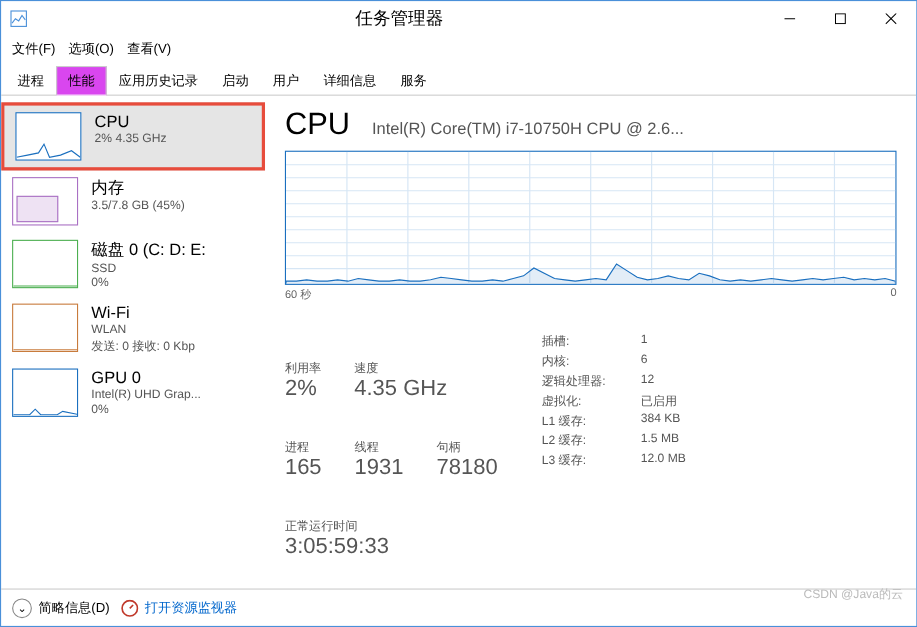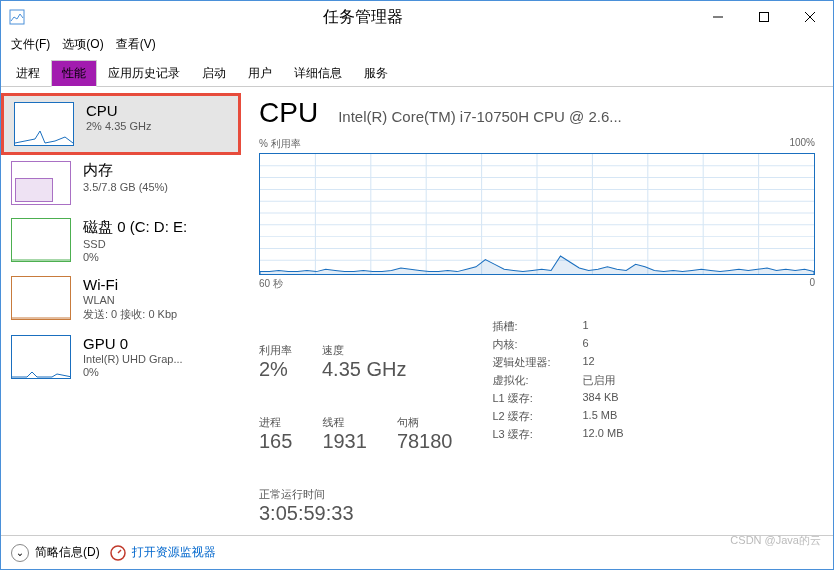--- a/index.html
+++ b/index.html
@@ -6,21 +6,21 @@
 body { font-family: "Microsoft YaHei", "Segoe UI", sans-serif; font-size: 12px; background: #fff; width: 834px; height: 570px; overflow: hidden; border: 1px solid #4a90d9; position: relative; }
 .titlebar { height: 32px; display: flex; align-items: center; padding-left: 8px; }
 .titlebar-icon { width: 16px; height: 16px; margin-right: 6px; display: inline-flex; }
 .titlebar-title { flex: 1; font-size: 16px; text-align: center; }
 .win-btns { display: flex; }
 .win-btn { width: 46px; height: 32px; display: flex; align-items: center; justify-content: center; }
 .menubar { height: 22px; display: flex; align-items: center; padding-left: 10px; gap: 12px; font-size: 12px; }
 .menubar span { cursor: default; }
 .tabbar { display: flex; border-bottom: 1px solid #ccc; padding-left: 4px; margin-top: 4px; }
 .tab { padding: 4px 10px; font-size: 12px; border: 1px solid transparent; border-bottom: none; position: relative; top: 1px; cursor: default; }
-.tab.active { border-color: #ccc; background: #a21caf; border-bottom: 1px solid #fff; }
+.tab.active { border-color: #ccc; background: #d946ef; border-bottom: 1px solid #fff; }
 .content { display: flex; height: 450px; }
 .sidebar { width: 240px; overflow: hidden; padding-top: 6px; }
 .side-item { display: flex; align-items: flex-start; padding: 6px 10px; gap: 12px; cursor: default; border-bottom: 1px solid transparent; }
 .side-item.selected { background: #e5e5e5; border: 3px solid #e74c3c; }
 .side-graph { width: 60px; height: 44px; border: 1px solid #1a6fbf; background: #fff; position: relative; overflow: hidden; flex-shrink: 0; }
 .side-graph.mem { border-color: #a970c4; }
 .side-graph.disk { border-color: #4caf50; }
 .side-graph.wifi { border-color: #c87b3c; }
 .side-graph.gpu { border-color: #1a6fbf; }
 .side-info { display: flex; flex-direction: column; gap: 1px; }
@@ -158,24 +158,20 @@
         <span class="side-sub2">0%</span>
       </div>
     </div>
   </div>
 
   <div class="main">
     <div class="main-header">
       <span class="main-title">CPU</span>
       <span class="main-sub">Intel(R) Core(TM) i7-10750H CPU @ 2.6...</span>
     </div>
-    <div class="chart-labels">
-      <span>% 利用率</span>
-      <span>100%</span>
-    </div>
     <div class="chart">
       <svg width="100%" height="100%" viewBox="0 0 520 122" preserveAspectRatio="none">
         <g stroke="#d6e6f5" stroke-width="1">
           <line x1="0" y1="12" x2="520" y2="12"></line>
             <line x1="0" y1="24" x2="520" y2="24"></line>
             <line x1="0" y1="36" x2="520" y2="36"></line>
             <line x1="0" y1="48" x2="520" y2="48"></line>
             <line x1="0" y1="60" x2="520" y2="60"></line>
             <line x1="0" y1="72" x2="520" y2="72"></line>
             <line x1="0" y1="84" x2="520" y2="84"></line>

